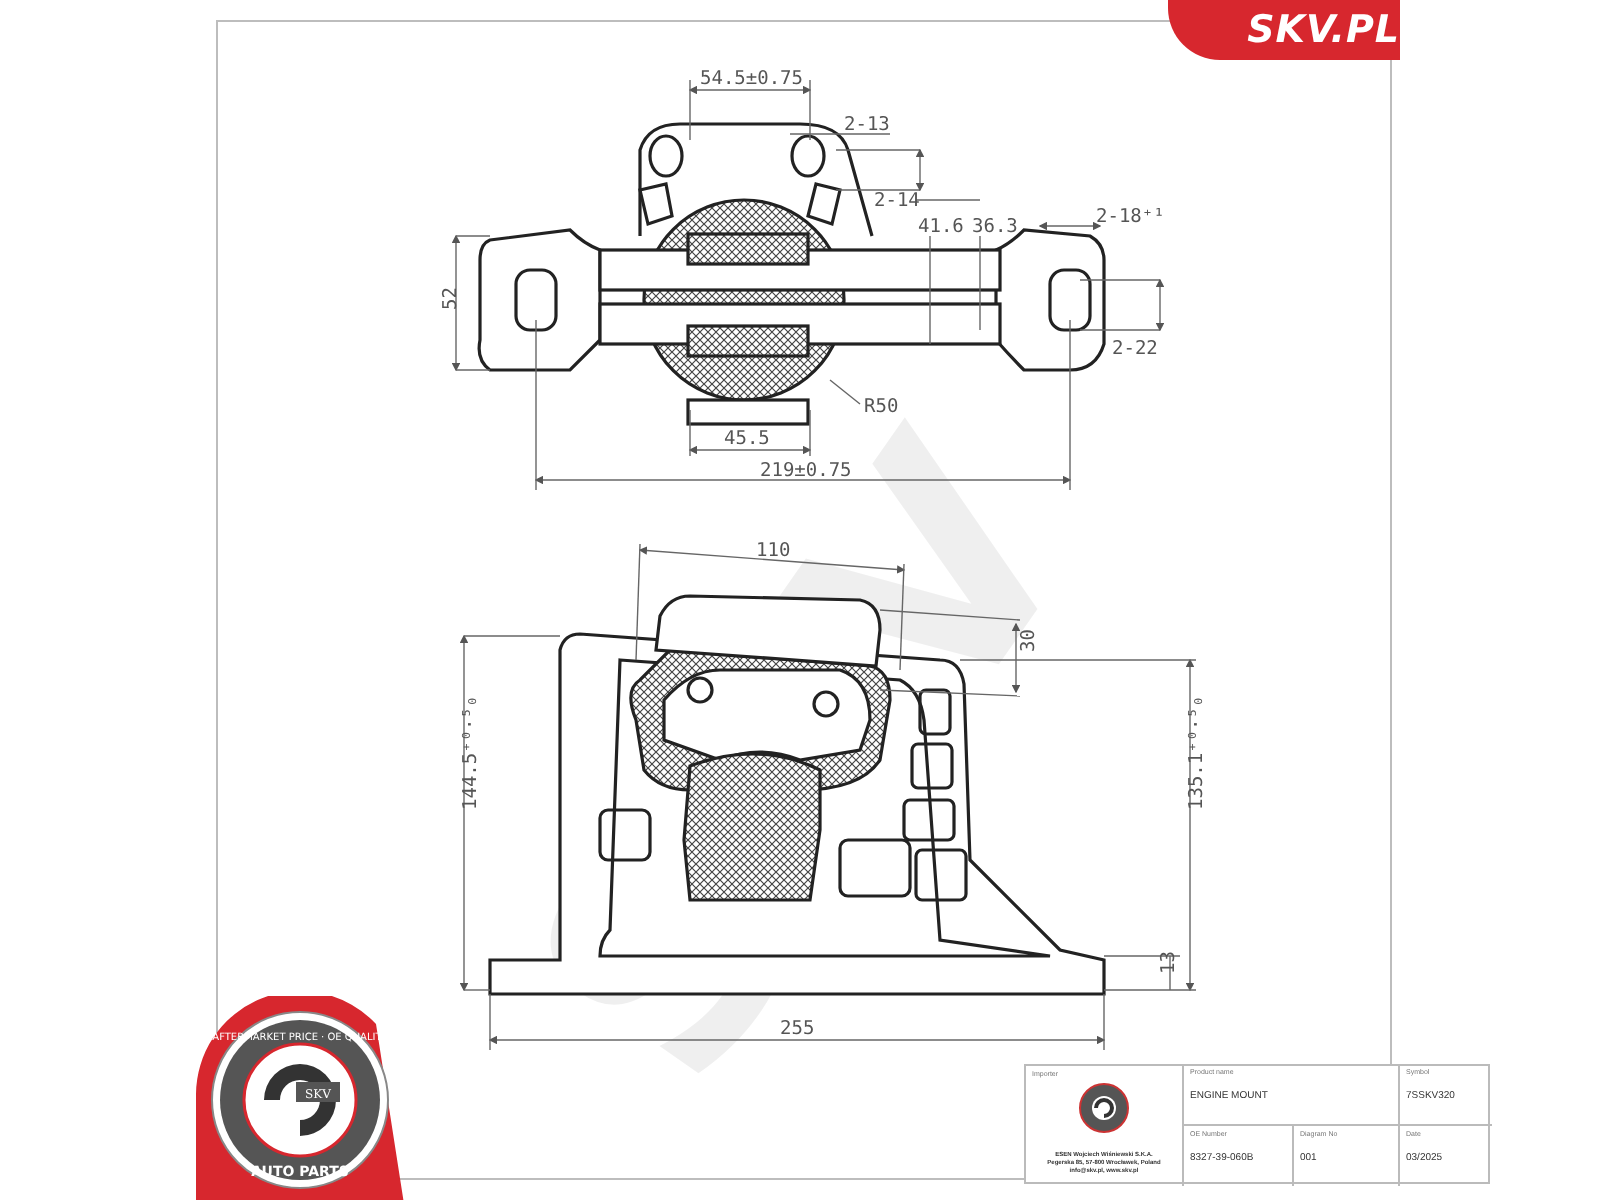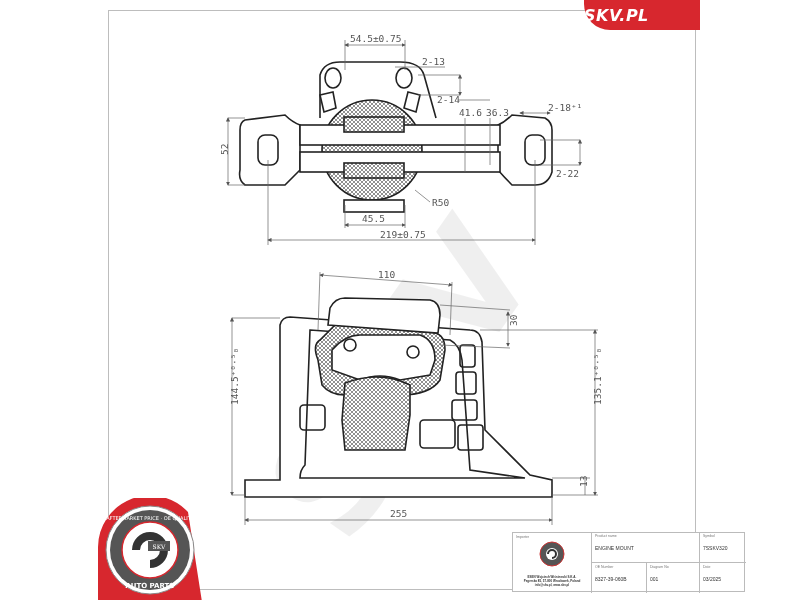--- a/index.html
+++ b/index.html
@@ -1,18 +1,18 @@
 <!DOCTYPE html>
 <html><head>
 <meta charset="utf-8">
 <style>
   html,body{margin:0;padding:0;background:#fff;}
   body{width:800px;height:600px;position:relative;overflow:hidden;font-family:"DejaVu Sans",sans-serif;}
   .sheet{position:absolute;left:108px;top:10px;width:588px;height:580px;border:1px solid #bdbdbd;box-sizing:border-box;}
-  .brand{position:absolute;left:584px;top:0;width:116px;height:30px;background:#d7272e;border-bottom-left-radius:26px;color:#fff;font-weight:bold;font-style:italic;font-size:16px;display:flex;align-items:center;justify-content:flex-start;letter-spacing:0.5px;font-family:"DejaVu Sans",sans-serif;}
+  .brand{position:absolute;left:584px;top:0;width:116px;height:30px;background:#d7272e;border-bottom-left-radius:26px;color:#fff;font-weight:bold;font-style:italic;font-size:19px;display:flex;align-items:center;justify-content:flex-end;letter-spacing:0.5px;font-family:"DejaVu Sans",sans-serif;}
   svg.drawing{position:absolute;left:0;top:0;}
   .dim{font-family:"DejaVu Sans Mono",monospace;font-size:9.5px;fill:#555;}
   .seal{position:absolute;left:98px;top:498px;width:104px;height:104px;}
   .titleblock{position:absolute;left:512px;top:532px;width:233px;height:60px;border:1px solid #bbb;box-sizing:border-box;font-family:"Liberation Sans",sans-serif;background:#fff;}
   .tb-cell{position:absolute;border-left:1px solid #bbb;border-top:1px solid #bbb;box-sizing:border-box;}
   .tb-label{position:absolute;left:3px;top:2px;font-size:3.5px;color:#777;}
   .tb-value{position:absolute;left:3px;top:13px;font-size:5px;color:#333;}
   .tb-importer{position:absolute;left:0;top:0;width:78px;height:60px;}
   .tb-addr{position:absolute;left:2px;top:42px;width:74px;text-align:center;font-size:3px;line-height:4px;color:#333;font-weight:bold;}
 </style>

